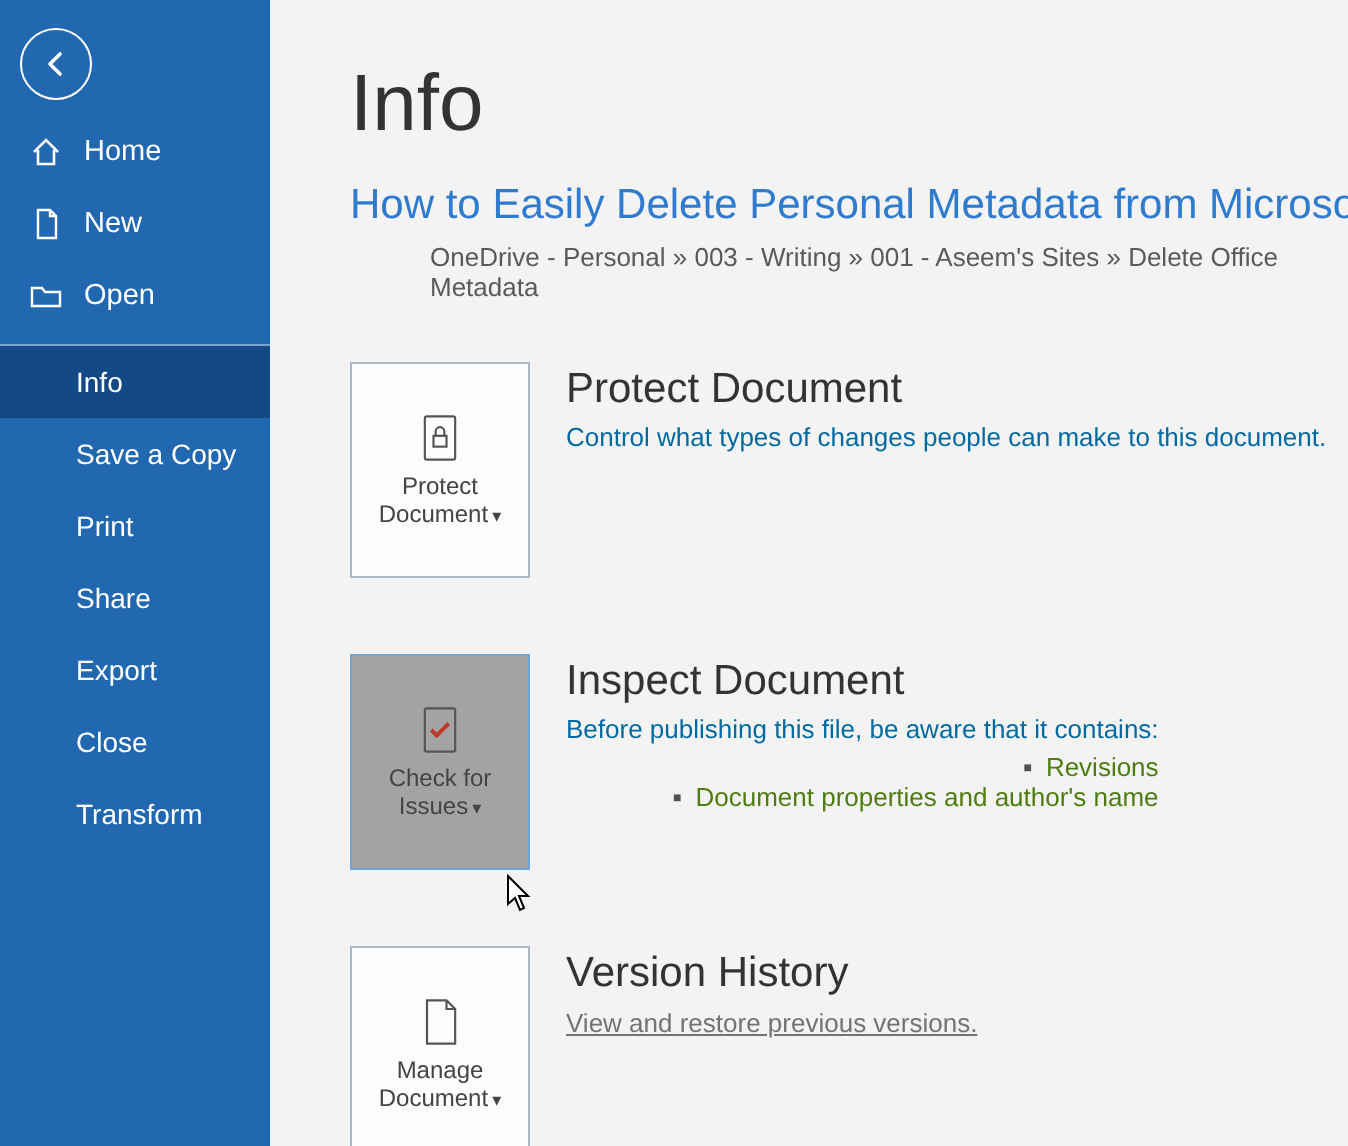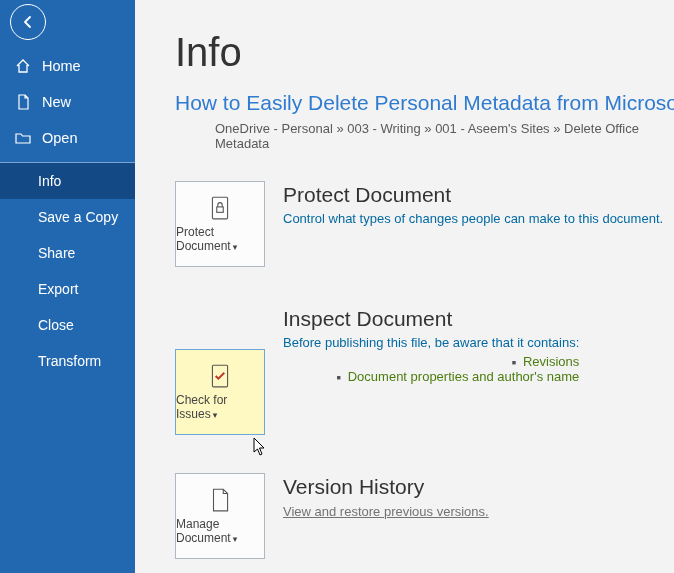--- a/index.html
+++ b/index.html
@@ -16,21 +16,21 @@
   
   .sidebar {
     width: 135px;
     background: #1a62ac; 
     
     background: #215a92;
     background: #2268b0;
     color: #fff;
     display: flex;
     flex-direction: column;
-    padding-top: 0;
+    padding-top: 10px;
   }
   .back-btn {
     width: 36px; height: 36px;
     border: 1.5px solid #fff;
     border-radius: 50%;
     margin: 4px 0 8px 10px;
     display:flex; align-items:center; justify-content:center;
     cursor:pointer;
   }
   .back-btn svg { stroke:#fff; }
@@ -87,39 +87,38 @@
   }
   
   .info-row {
     display:flex;
     align-items:flex-start;
     gap: 18px;
     margin-bottom: 38px;
   }
   .tile {
     width: 90px;
-    height: 86px;
+    height: 108px;
     border:1px solid #aeb8c2;
     background:#fcfcfc;
     display:flex;
     flex-direction:column;
     align-items:center;
     justify-content:center;
     gap:4px;
     font-size:12px;
-    text-align:left;
+    text-align:center;
     line-height:1.2;
     color:#444;
     cursor:pointer;
     position:relative;
   }
   .tile.hover {
-    background:#fef9c3;
+    background:#a3a3a3;
     border-color:#6da7d9;
-    margin-top:44px;
   }
   .tile .caret {
     font-size:9px;
     margin-left:2px;
   }
   .tile svg { stroke:#555; fill:none; }
   .desc {
     padding-top:2px;
   }
   .desc h2 {
@@ -200,20 +199,23 @@
     <span>Open</span>
   </div>
 
   <div class="side-sep"></div>
 
   <div class="side-sub active">
     <span>Info</span>
   </div>
   <div class="side-sub">
     <span>Save a Copy</span>
+  </div>
+  <div class="side-sub">
+    <span>Print</span>
   </div>
   <div class="side-sub">
     <span>Share</span>
   </div>
   <div class="side-sub">
     <span>Export</span>
   </div>
   <div class="side-sub">
     <span>Close</span>
   </div>

